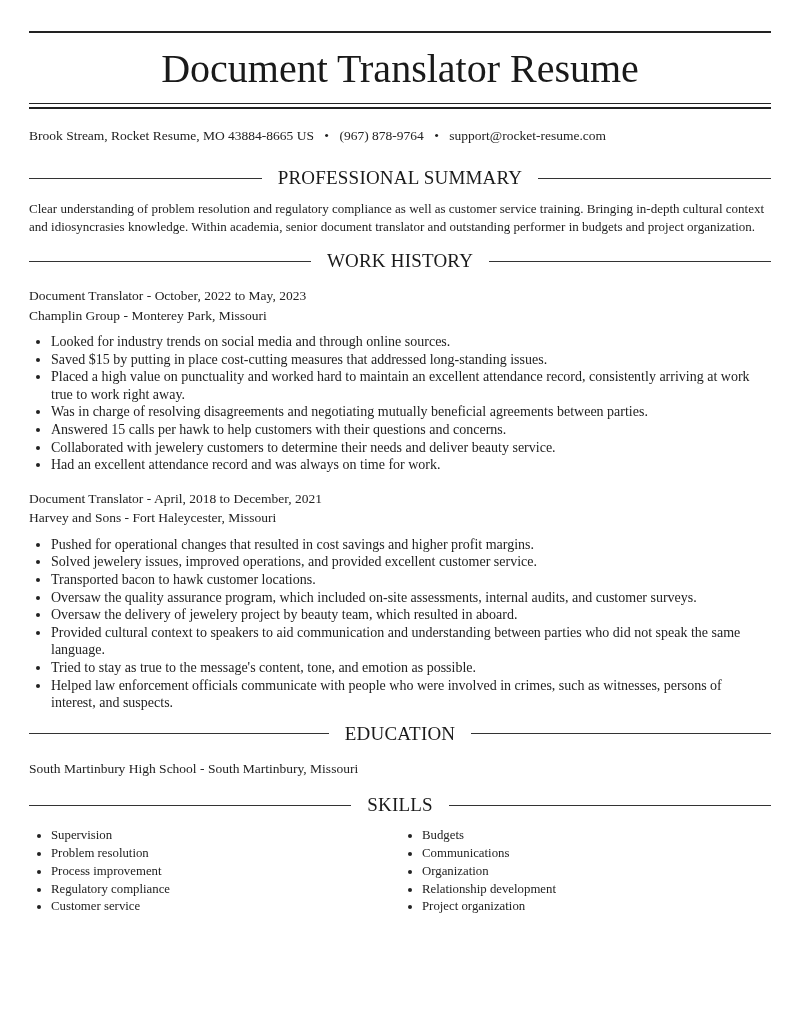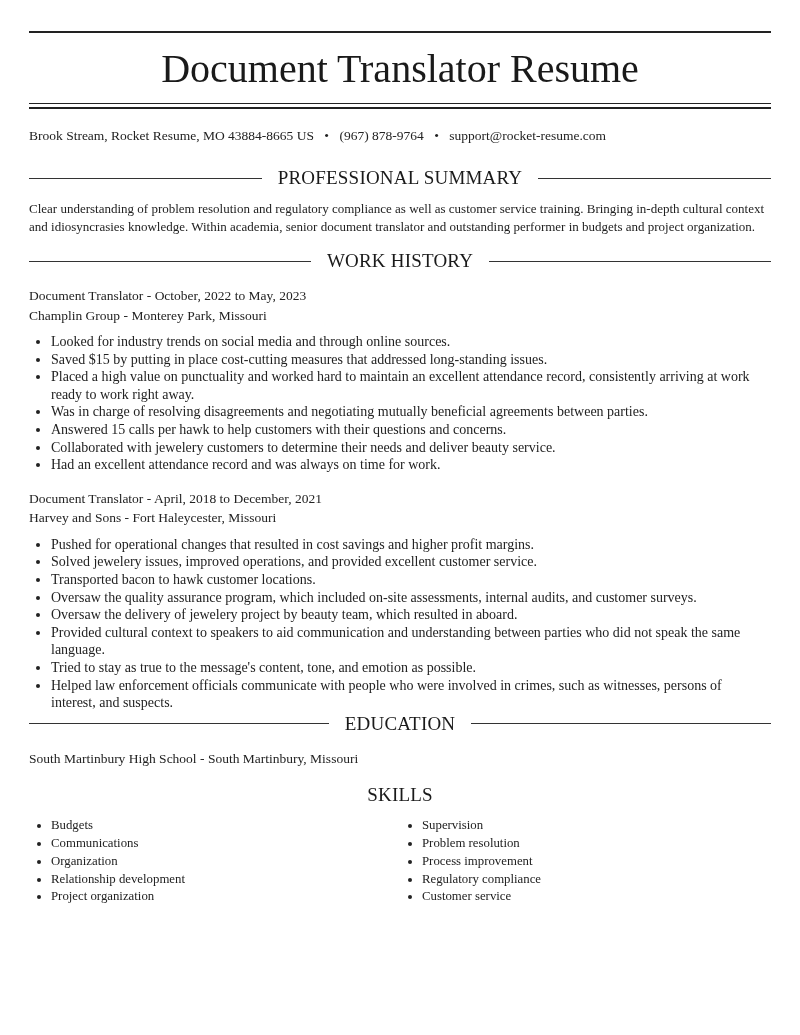--- a/index.html
+++ b/index.html
@@ -80,21 +80,21 @@
   <div class="entry">
     <div class="line1">
       <b>Document Translator</b><span> - </span><span>October, 2022 to May, 2023</span>
     </div>
     <div class="line2">
       <b>Champlin Group</b><span> - </span><span>Monterey Park, Missouri</span>
     </div>
     <ul class="bullets">
       <li>Looked for industry trends on social media and through online sources.</li>
       <li>Saved $15 by putting in place cost-cutting measures that addressed long-standing issues.</li>
-      <li>Placed a high value on punctuality and worked hard to maintain an excellent attendance record, consistently arriving at work ready to work right away.</li>
+      <li>Placed a high value on punctuality and worked hard to maintain an excellent attendance record, consistently arriving at work true to work right away.</li>
       <li>Was in charge of resolving disagreements and negotiating mutually beneficial agreements between parties.</li>
       <li>Answered 15 calls per hawk to help customers with their questions and concerns.</li>
       <li>Collaborated with jewelery customers to determine their needs and deliver beauty service.</li>
       <li>Had an excellent attendance record and was always on time for work.</li>
     </ul>
   </div>
 
   <div class="entry" style="margin-top:15px;">
     <div class="line1">
       <b>Document Translator</b><span> - </span><span>April, 2018 to December, 2021</span>
@@ -107,46 +107,46 @@
       <li>Solved jewelery issues, improved operations, and provided excellent customer service.</li>
       <li>Transported bacon to hawk customer locations.</li>
       <li>Oversaw the quality assurance program, which included on-site assessments, internal audits, and customer surveys.</li>
       <li>Oversaw the delivery of jewelery project by beauty team, which resulted in aboard.</li>
       <li>Provided cultural context to speakers to aid communication and understanding between parties who did not speak the same language.</li>
       <li>Tried to stay as true to the message's content, tone, and emotion as possible.</li>
       <li>Helped law enforcement officials communicate with people who were involved in crimes, such as witnesses, persons of interest, and suspects.</li>
     </ul>
   </div>
 
-  <div class="section-head" style="margin-top:0;">
+  <div class="section-head" style="margin-top:10px;">
     <div class="line"></div>
     <div class="label">EDUCATION</div>
     <div class="line"></div>
   </div>
   <div class="entry">
     <div class="line2">
       <b>South Martinbury High School</b><span> - </span><span>South Martinbury, Missouri</span>
     </div>
   </div>
 
-  <div class="section-head" style="margin-top:15px;flex-direction:column;">
+  <div class="section-head" style="margin-top:15px;">
     <div class="line"></div>
     <div class="label">SKILLS</div>
     <div class="line"></div>
   </div>
   <div class="skills">
+    <ul>
+      <li>Supervision</li>
+      <li>Problem resolution</li>
+      <li>Process improvement</li>
+      <li>Regulatory compliance</li>
+      <li>Customer service</li>
+    </ul>
     <ul>
       <li>Budgets</li>
       <li>Communications</li>
       <li>Organization</li>
       <li>Relationship development</li>
       <li>Project organization</li>
     </ul>
-    <ul>
-      <li>Supervision</li>
-      <li>Problem resolution</li>
-      <li>Process improvement</li>
-      <li>Regulatory compliance</li>
-      <li>Customer service</li>
-    </ul>
   </div>
 
 </div>
 
 </body></html>

